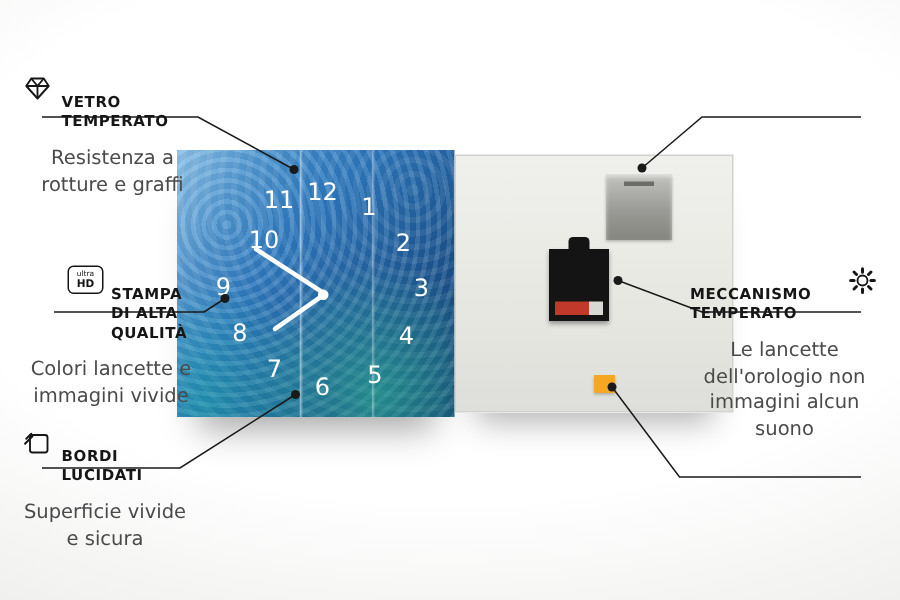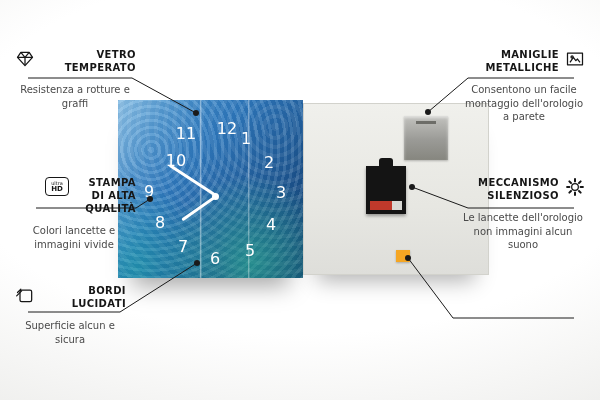--- a/index.html
+++ b/index.html
@@ -23,21 +23,21 @@
     content:"";position:absolute;inset:0;
     background:
       linear-gradient(90deg, transparent 44%, rgba(255,255,255,0.45) 44.5%, transparent 45.5%),
       linear-gradient(90deg, transparent 70%, rgba(255,255,255,0.35) 70.5%, transparent 71.5%);
   }
   .product-front::after{ 
     content:"";position:absolute;inset:0;
     background:linear-gradient(115deg, rgba(255,255,255,0.30) 0%, rgba(255,255,255,0.08) 18%, transparent 34%);
   }
   .num{position:absolute;transform:translate(-50%,-50%);color:#fff;font-size:16px;z-index:3;}
-  .num-12{left:97px;top:28px;margin-left:12px;} .num-1{left:128px;top:38px;} .num-2{left:151px;top:62px;}
+  .num-12{left:97px;top:28px;} .num-1{left:128px;top:38px;} .num-2{left:151px;top:62px;}
   .num-3{left:163px;top:92px;}  .num-4{left:153px;top:124px;} .num-5{left:132px;top:150px;}
   .num-6{left:97px;top:158px;}  .num-7{left:65px;top:146px;}  .num-8{left:42px;top:122px;}
   .num-9{left:31px;top:91px;}   .num-10{left:58px;top:60px;}  .num-11{left:68px;top:33px;}
   .hand{position:absolute;background:#fff;border-radius:2px;z-index:4;transform-origin:50% 100%;}
   .hand.minute{left:96.5px;top:40px;width:2.5px;height:56px;transform:rotate(-57deg);}
   .hand.hour{left:96.5px;top:54px;width:3px;height:42px;transform:rotate(-125deg);}
   .hand-cap{position:absolute;left:94px;top:93px;width:7px;height:7px;border-radius:50%;background:#fff;z-index:5;}
 
   .product-back{
     position:absolute;left:303px;top:103px;width:186px;height:172px;z-index:1;
@@ -63,22 +63,22 @@
   .foam-spacer{position:absolute;left:92px;top:146px;width:14px;height:12px;background:#f5a623;box-shadow:0 1px 2px rgba(0,0,0,0.25);}
 
   
   .lines{position:absolute;inset:0;z-index:2;pointer-events:none;}
 
   
   .callout{position:absolute;z-index:3;}
   .co-head{display:flex;align-items:flex-start;gap:5px;}
   .co-head.rev{flex-direction:row-reverse;}
   .co-icon{flex:0 0 22px;display:flex;justify-content:center;padding-top:1px;}
-  .co-title{flex:1;text-align:right;font-weight:bold;font-size:10px;letter-spacing:0.4px;color:#161616;line-height:1.3;}
-  .co-desc{margin-top:9px;text-align:center;font-size:10px;color:#4a4a4a;line-height:1.35;}
+  .co-title{flex:1;text-align:left;font-weight:bold;font-size:10px;letter-spacing:0.4px;color:#161616;line-height:1.3;margin-top:14px;}
+  .co-desc{margin-top:9px;text-align:center;font-size:13px;color:#4a4a4a;line-height:1.35;}
   .uhd{width:22px;height:17px;border:1.5px solid #161616;border-radius:4px;display:flex;flex-direction:column;
        align-items:center;justify-content:center;line-height:1;margin-left:33px;}
   .uhd .t{font-size:5px;color:#161616;} .uhd .b{font-size:7px;font-weight:bold;color:#161616;}
 </style>
 </head>
 <body>
 
 <div class="stage">
 
   <svg class="lines" width="600" height="400" viewBox="0 0 600 400">
@@ -155,46 +155,33 @@
   <div class="callout" style="top:284px;left:14px;width:112px">
     <div class="co-head">
       <span class="co-icon">
         <svg width="20" height="20" viewBox="0 0 24 24" fill="none" stroke="#161616" stroke-width="1.5" stroke-linecap="round">
           <rect x="6" y="6" width="14" height="14" rx="2"></rect>
             <path d="M3 9l4-4M2 13l6-6"></path>
         </svg>
       </span>
       <span class="co-title">BORDI LUCIDATI</span>
     </div>
-    <div class="co-desc">Superficie alcun e sicura</div>
+    <div class="co-desc">Superficie vivide e sicura</div>
   </div>
 
-  <div class="callout" style="top:48px;left:462px;width:124px">
-    <div class="co-head rev">
-      <span class="co-icon">
-        <svg width="20" height="20" viewBox="0 0 24 24" fill="none" stroke="#161616" stroke-width="1.5" stroke-linejoin="round">
-          <rect x="3" y="5" width="18" height="14"></rect>
-            <path d="M6 16l4-6 3 4 2-2 3 4"></path>
-            <circle cx="8.5" cy="9.5" r="1.3"></circle>
-        </svg>
-      </span>
-      <span class="co-title">MANIGLIE METALLICHE</span>
-    </div>
-    <div class="co-desc">Consentono un facile montaggio dell'orologio a parete</div>
-  </div>
 
   <div class="callout" style="top:176px;left:460px;width:126px">
     <div class="co-head rev">
       <span class="co-icon">
         <svg width="20" height="20" viewBox="0 0 24 24" fill="none" stroke="#161616">
           <circle cx="12" cy="12" r="4" stroke-width="1.5"></circle>
           <g stroke-width="2.4" stroke-linecap="round">
             <path d="M12 2.5v2.8M12 18.7v2.8M2.5 12h2.8M18.7 12h2.8M5.2 5.2l2 2M16.8 16.8l2 2M18.8 5.2l-2 2M7.2 16.8l-2 2"></path>
           </g>
         </svg>
       </span>
-      <span class="co-title">MECCANISMO SILENZIOSO</span>
+      <span class="co-title">MECCANISMO TEMPERATO</span>
     </div>
     <div class="co-desc">Le lancette dell'orologio non immagini alcun suono</div>
   </div>
 
 
 </div>
 
 </body></html>

